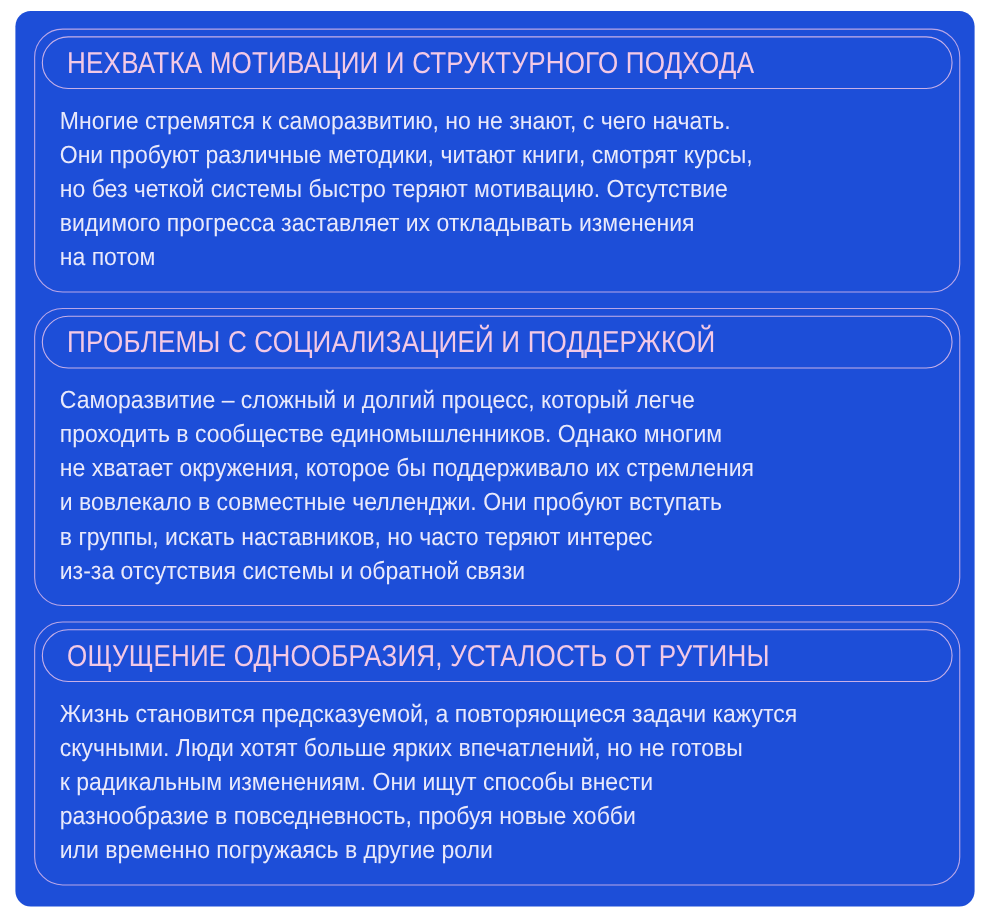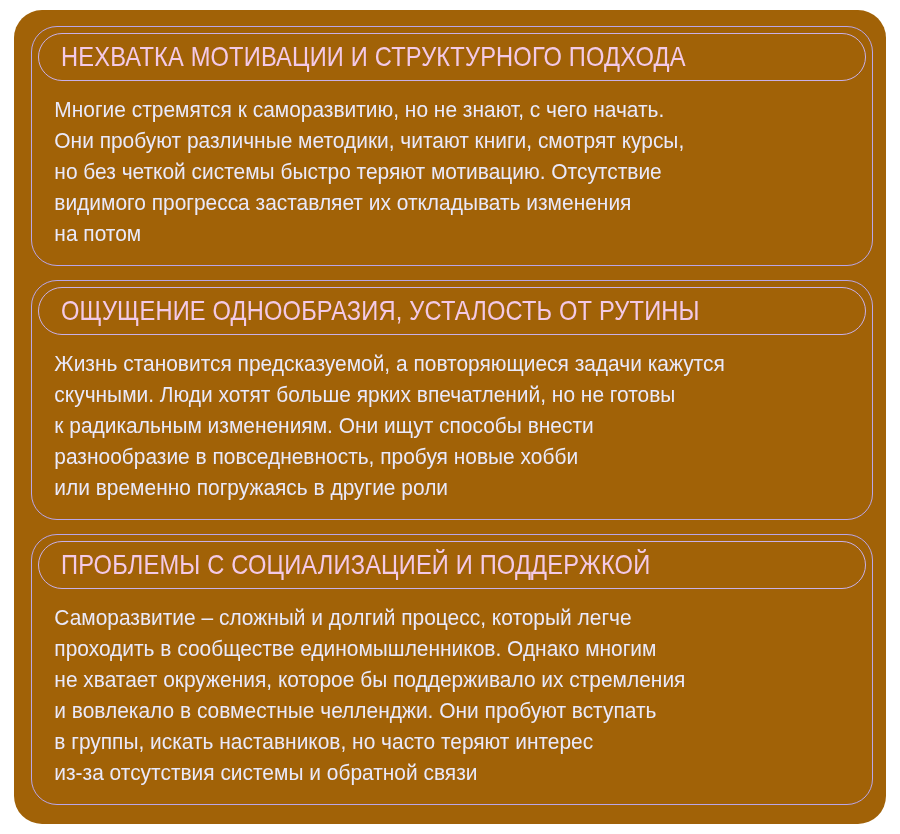--- a/index.html
+++ b/index.html
@@ -14,22 +14,22 @@
     font-family: "Liberation Sans", "DejaVu Sans", sans-serif;
   }
 
   
   #panel {
     position: absolute;
     left: 14px;
     top: 10px;
     width: 872px;
     height: 814px;
-    background: #a16207;
-    border-radius: 28px;
+    background: #1d4ed8;
+    border-radius: 14px;
     box-sizing: border-box;
     padding: 0;
   }
 
   #sections {
     position: absolute;
     left: 17px;
     top: 16px;
     width: 842px;
   }
@@ -92,35 +92,35 @@
       </div>
       <div class="section-body">Многие стремятся к саморазвитию, но не знают, с чего начать.
 Они пробуют различные методики, читают книги, смотрят курсы,
 но без четкой системы быстро теряют мотивацию. Отсутствие
 видимого прогресса заставляет их откладывать изменения
 на потом</div>
     </div>
 
     <div class="section">
       <div class="section-header">
-        <span class="section-header-text">ОЩУЩЕНИЕ ОДНООБРАЗИЯ, УСТАЛОСТЬ ОТ РУТИНЫ</span>
-      </div>
-      <div class="section-body">Жизнь становится предсказуемой, а повторяющиеся задачи кажутся
-скучными. Люди хотят больше ярких впечатлений, но не готовы
-к радикальным изменениям. Они ищут способы внести
-разнообразие в повседневность, пробуя новые хобби
-или временно погружаясь в другие роли</div>
-    </div>
-
-    <div class="section">
-      <div class="section-header">
         <span class="section-header-text">ПРОБЛЕМЫ С СОЦИАЛИЗАЦИЕЙ И ПОДДЕРЖКОЙ</span>
       </div>
       <div class="section-body">Саморазвитие – сложный и долгий процесс, который легче
 проходить в сообществе единомышленников. Однако многим
 не хватает окружения, которое бы поддерживало их стремления
 и вовлекало в совместные челленджи. Они пробуют вступать
 в группы, искать наставников, но часто теряют интерес
 из-за отсутствия системы и обратной связи</div>
     </div>
 
+    <div class="section">
+      <div class="section-header">
+        <span class="section-header-text">ОЩУЩЕНИЕ ОДНООБРАЗИЯ, УСТАЛОСТЬ ОТ РУТИНЫ</span>
+      </div>
+      <div class="section-body">Жизнь становится предсказуемой, а повторяющиеся задачи кажутся
+скучными. Люди хотят больше ярких впечатлений, но не готовы
+к радикальным изменениям. Они ищут способы внести
+разнообразие в повседневность, пробуя новые хобби
+или временно погружаясь в другие роли</div>
+    </div>
+
   </div>
 </div>
 
 </body></html>

